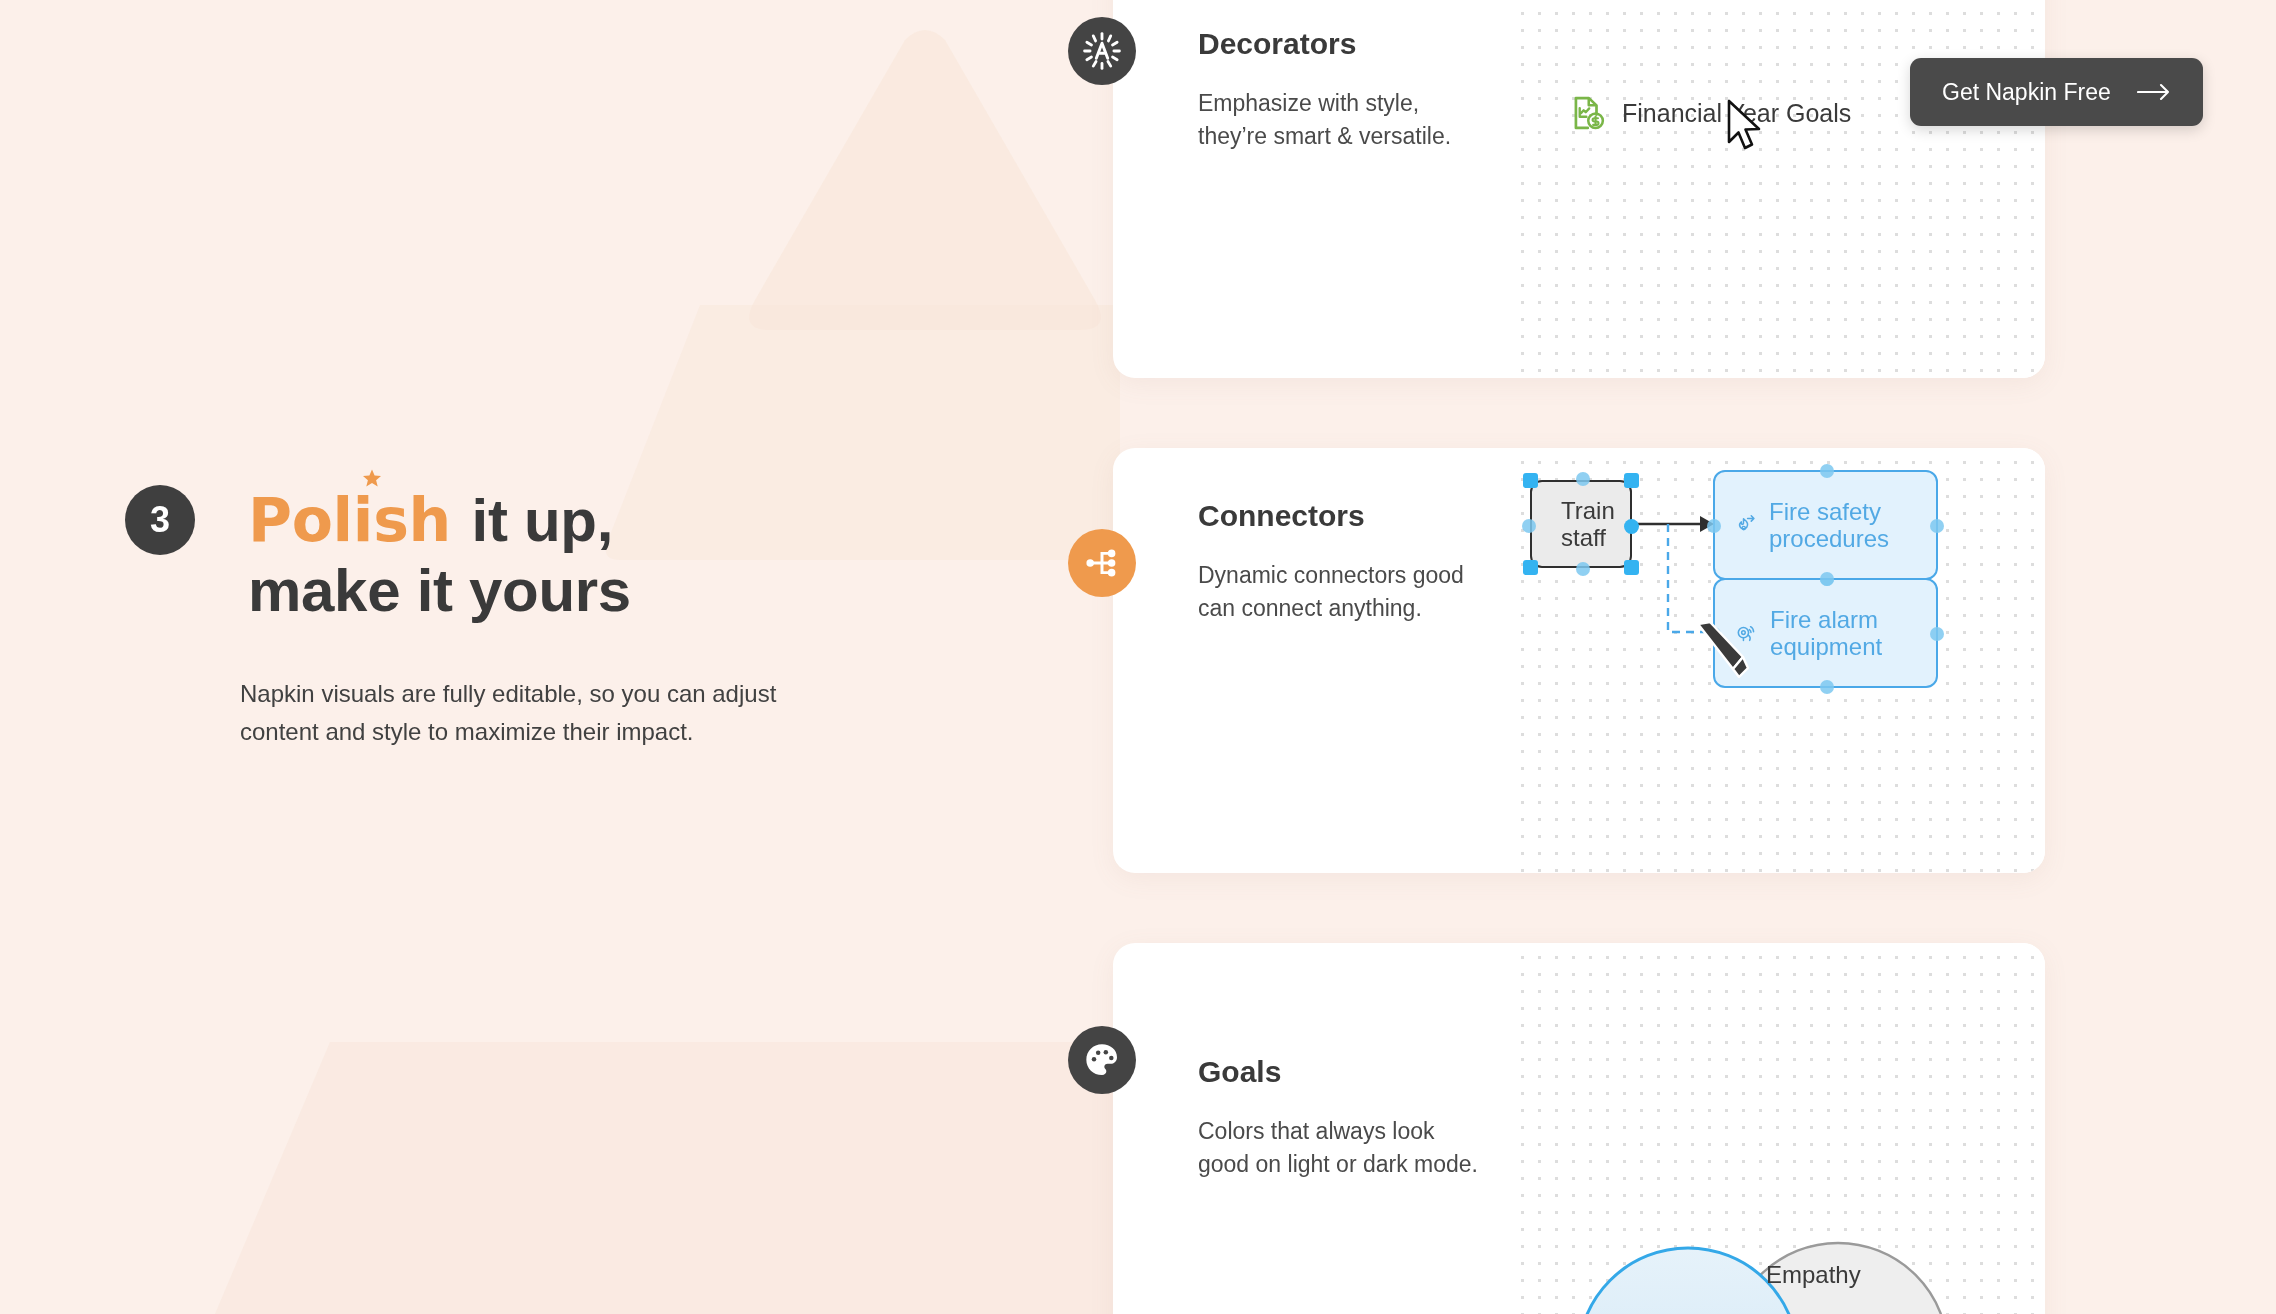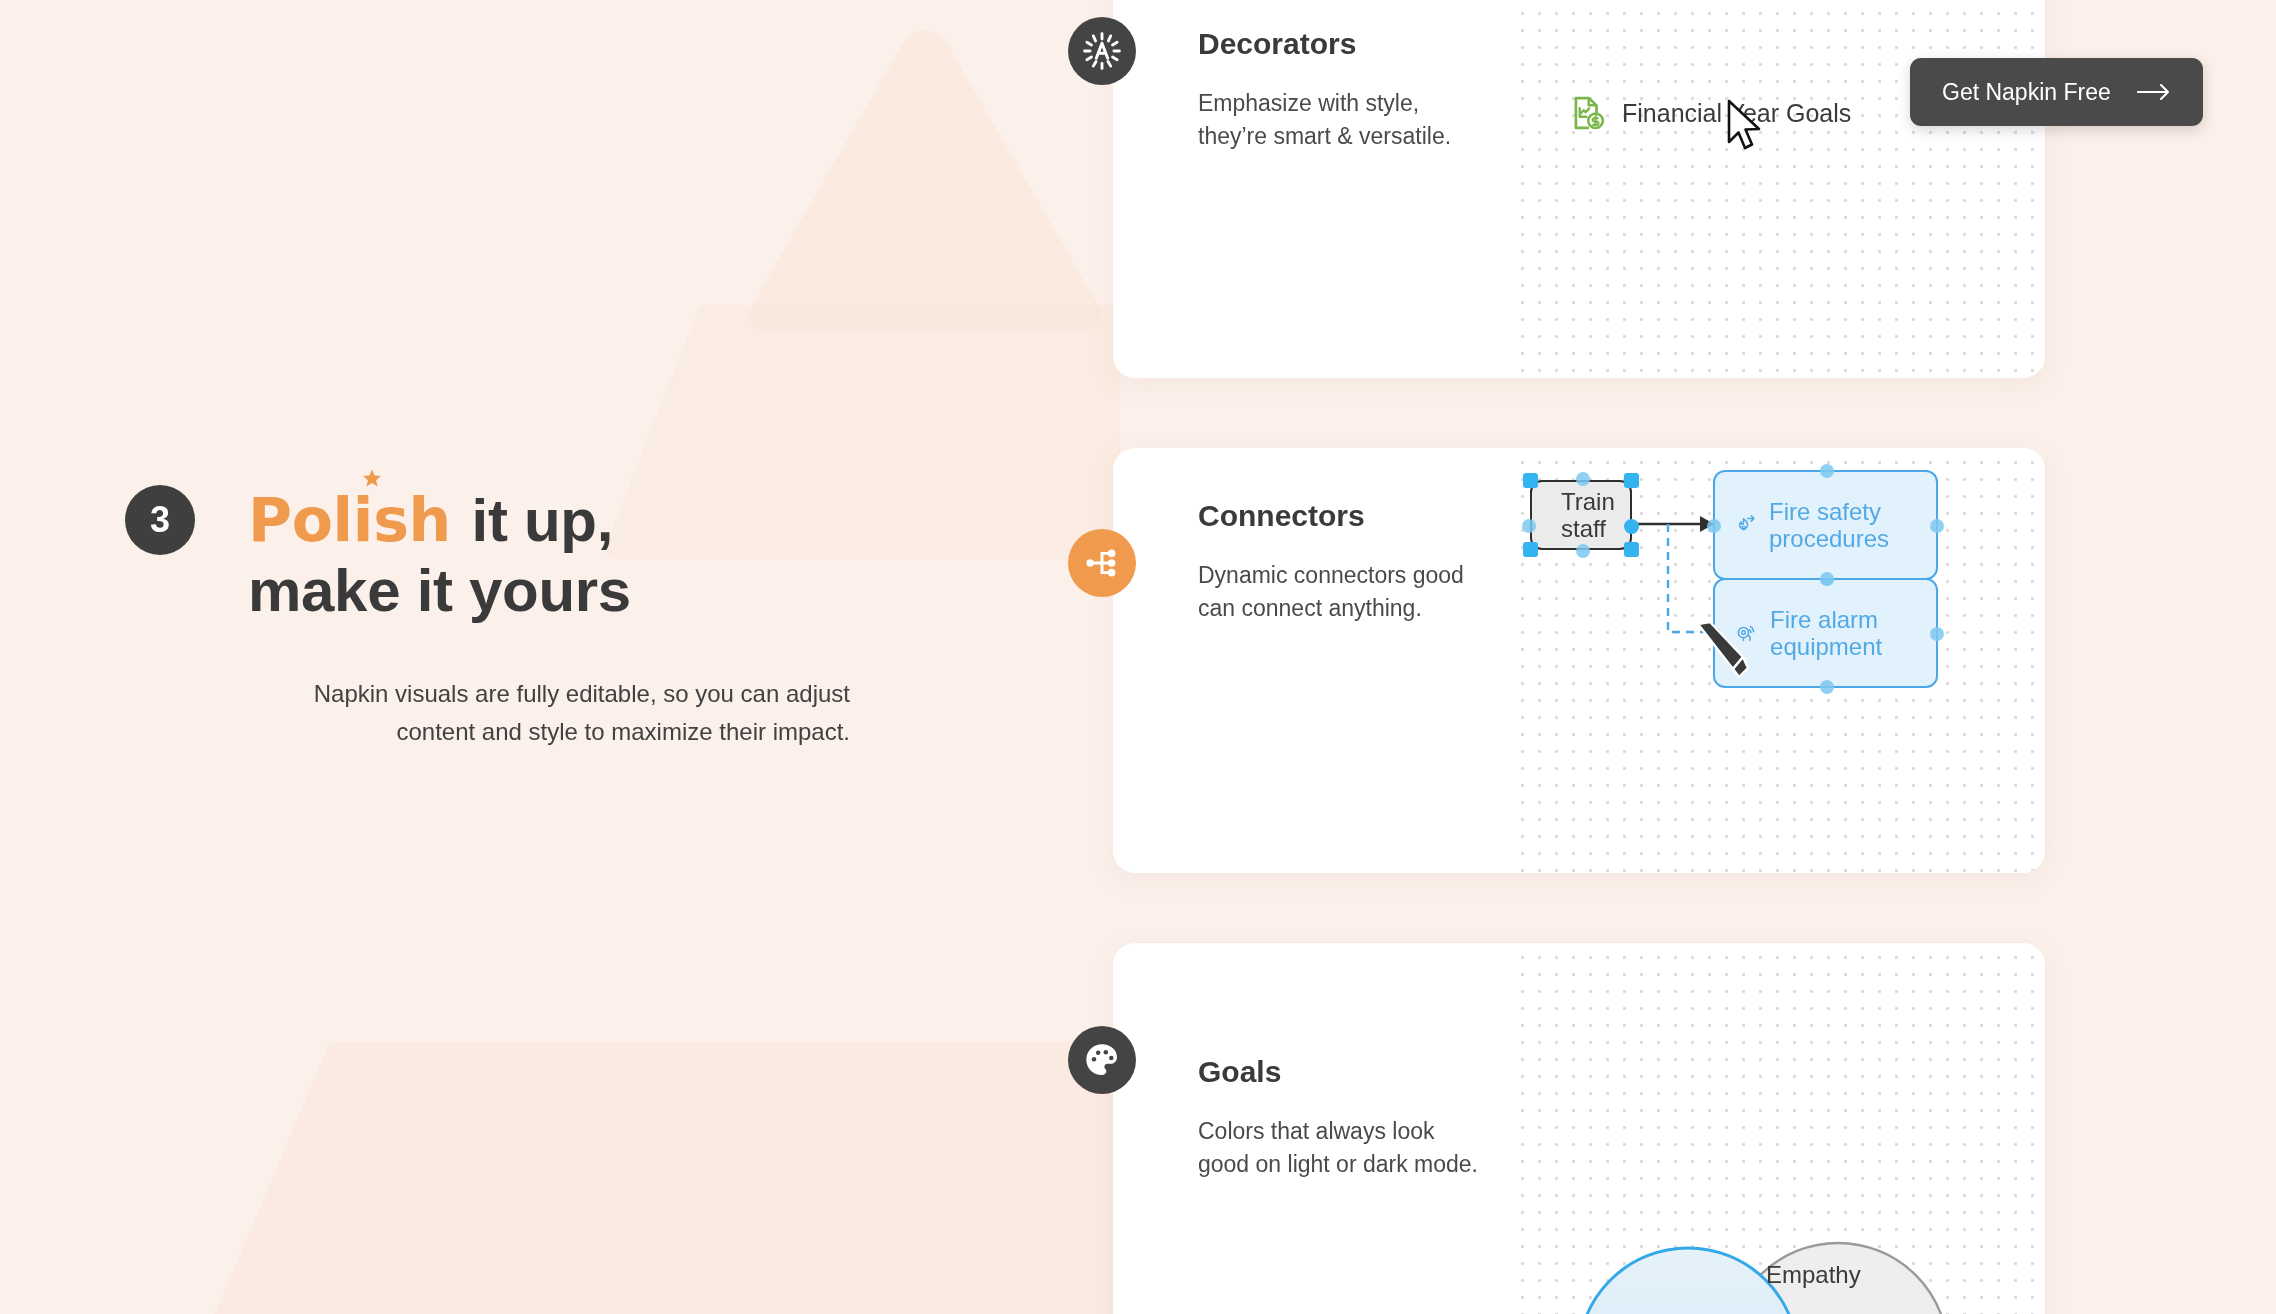--- a/index.html
+++ b/index.html
@@ -36,21 +36,21 @@
     font-family: "DejaVu Sans", sans-serif;
     position: relative;
   }
   .star {
     position: absolute; left: 112px; top: -17px;
     width: 24px; height: 24px; color: #ef9a4d;
   }
   .body-copy {
     position: absolute; left: 240px; top: 675px;
     width: 610px;
-    font-size: 24px; color: #414141; line-height: 1.58; text-align: right;
+    font-size: 24px; color: #414141; line-height: 1.58;
   }
 
   
   .card {
     position: absolute; left: 1113px; width: 932px;
     background: #ffffff; border-radius: 22px;
     box-shadow: 0 6px 26px rgba(150,120,100,0.08);
     overflow: hidden;
   }
   #card-decorators { top: -120px; height: 498px; }
@@ -220,21 +220,21 @@
         <p class="card-desc">Dynamic connectors good can connect anything.</p>
       </div>
       <div class="card-canvas">
 
         <svg style="position:absolute; left:0; top:0;" width="537" height="425">
           <path d="M 123 76 H 160 H 197" fill="none" stroke="#2f2f2f" stroke-width="2.4"></path>
           <path d="M 192 68 L 206 76 L 192 84 Z" fill="#2f2f2f"></path>
           <path d="M 160 76 V 184 H 196" fill="none" stroke="#4aa8e8" stroke-width="2.4" stroke-dasharray="8 6"></path>
         </svg>
 
-        <div class="node node-selected" style="left:22px; top:32px; width:102px; height:70px;">
+        <div class="node node-selected" style="left:22px; top:32px; width:102px; height:88px;">
           <svg width="34" height="34" viewBox="0 0 24 24">
             <circle cx="5.4" cy="4.3" r="2.2" fill="none" stroke="#3a3a3a" stroke-width="1.5"></circle>
             <path d="M5.4 7 v7.5 M2.6 9.6 h5.6 M3.6 21 v-6.5 h3.6 V21" fill="none" stroke="#3a3a3a" stroke-width="1.5" stroke-linecap="round"></path>
             <rect x="11.4" y="3" width="10.4" height="9.6" rx="1.6" fill="none" stroke="#3a3a3a" stroke-width="1.5"></rect>
             <path d="M16.6 5.2 c1.9 1.5 2.6 3 1.6 4.3 -.8 1.1 -2.6 1.1 -3.3 -.1 -.6 -1 0 -2 .6 -2.5 -.2 1 .4 1.4 .8 1.1 .5 -.4 .1 -1.9 .3 -2.8 Z" fill="#3a3a3a"></path>
           </svg>
           <span>Train staff</span>
           <div class="handle" style="left:-9px;  top:-9px;"></div>
           <div class="handle" style="right:-9px; top:-9px;"></div>
           <div class="handle" style="left:-9px;  bottom:-9px;"></div>

